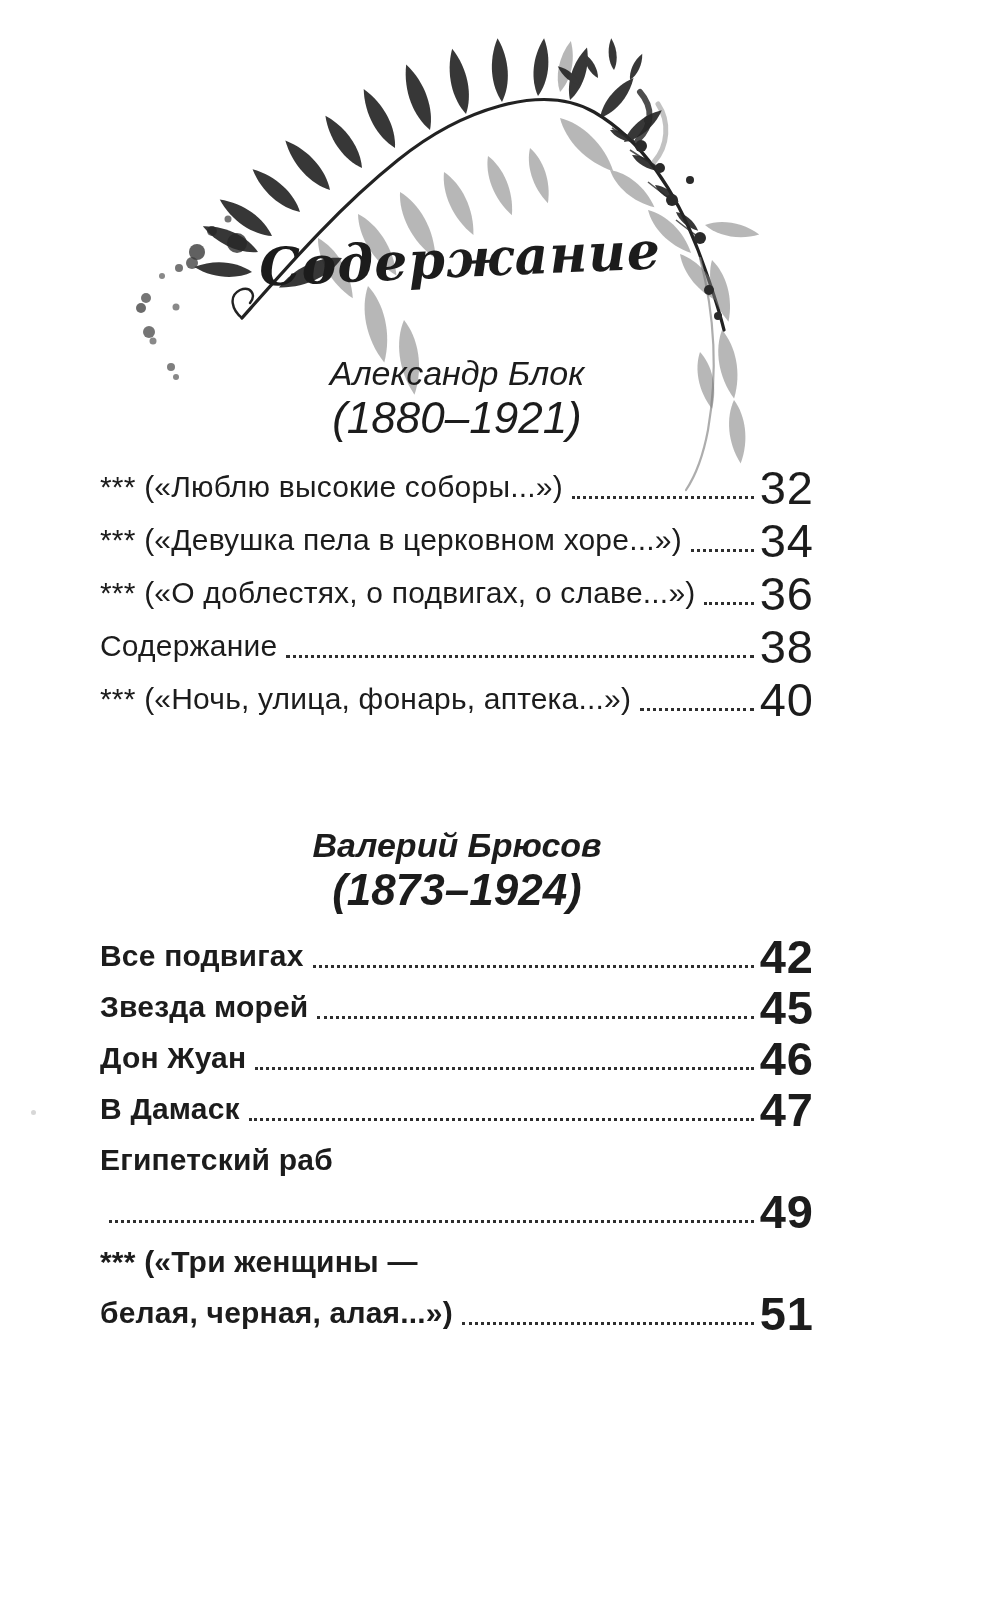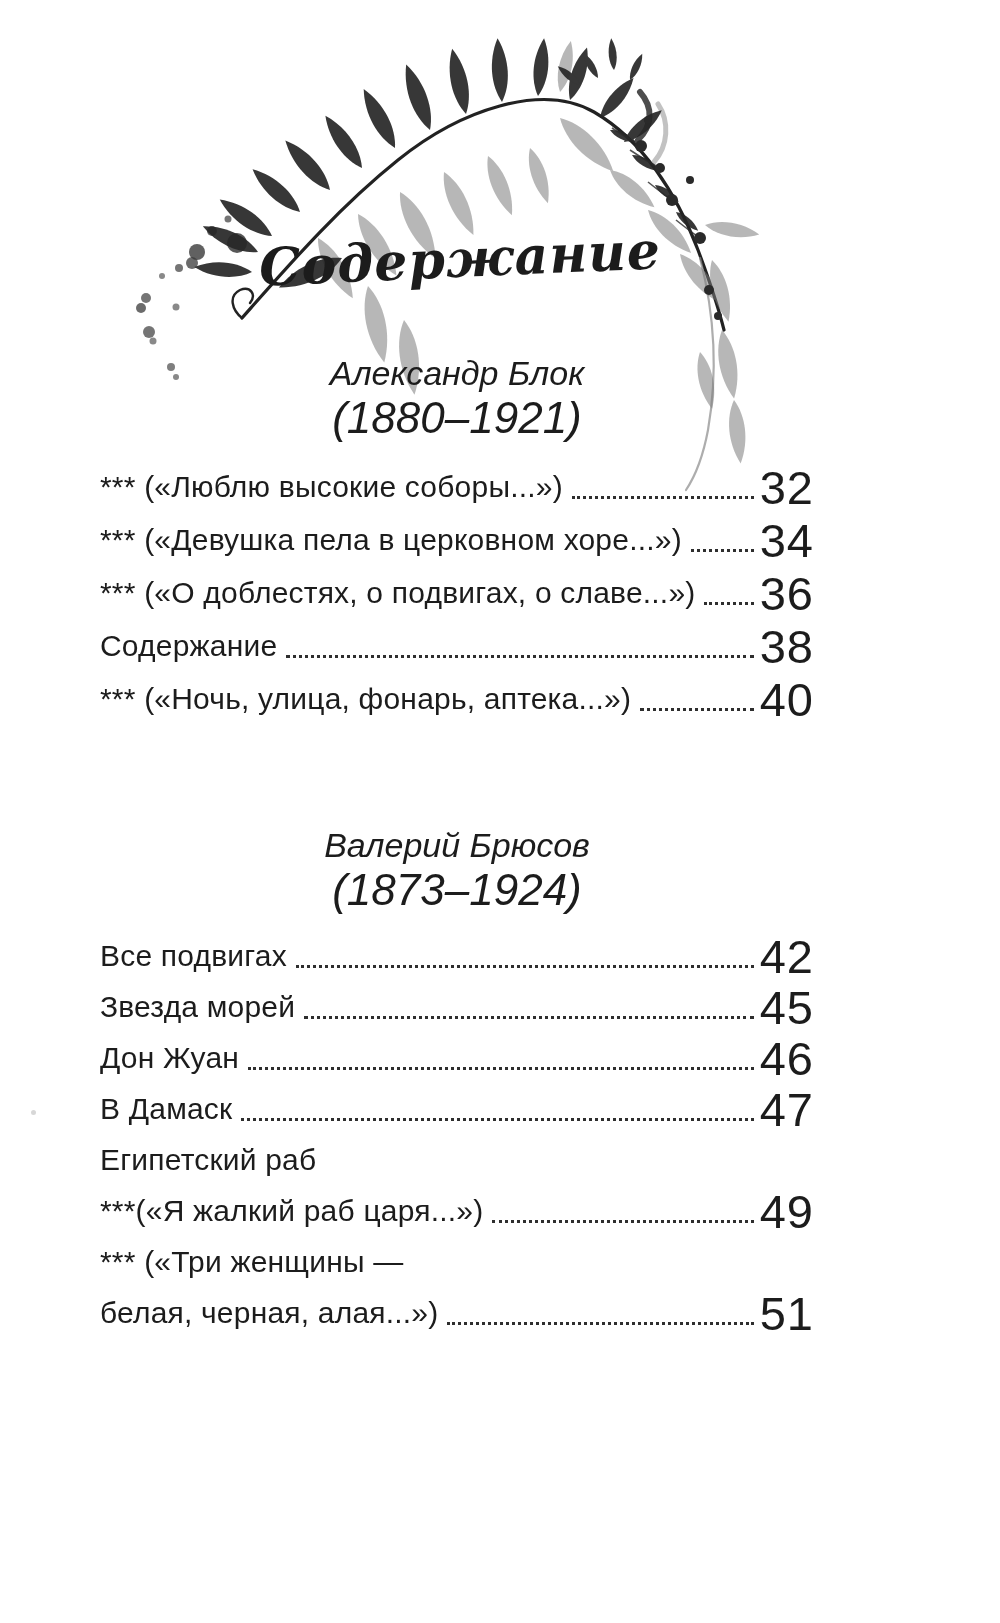--- a/index.html
+++ b/index.html
@@ -8,21 +8,21 @@
     font-family:"Liberation Sans",sans-serif;color:#1c1c1c;overflow:hidden;
   }
   .illustration{position:absolute;left:0;top:0;pointer-events:none;}
   .title{
     position:absolute;left:104px;top:226px;width:712px;margin:0;
     text-align:center;font-family:"DejaVu Serif",serif;font-style:italic;font-weight:700;
     font-size:52px;line-height:1.25;letter-spacing:1px;transform:rotate(-2.5deg);
   }
   .toc-section{position:absolute;left:100px;width:714px;text-align:center;}
   .sec-0{top:350px;}
-  .sec-1{top:822px;}
+  .sec-1{top:822px;font-weight:bold;}
   .author{font-style:italic;font-size:34px;line-height:46px;}
   .years{font-style:italic;font-size:44px;line-height:44px;}
   .entries{margin-top:20px;text-align:left;}
   .sec-1 .entries{margin-top:18px;}
   .row{display:flex;align-items:center;height:53px;}
   .sec-1 .row{height:51px;}
   .label{font-size:30px;white-space:nowrap;letter-spacing:.2px;}
   .leader{
     flex:1 1 auto;min-width:16px;height:0;
     border-bottom:3.5px dotted #2e2e2e;
@@ -205,21 +205,20 @@
     <span class="leader"></span>
     <span class="pagenum">47</span>
   </div>
 
   <div class="row no-page">
     <span class="label">Египетский раб</span>
 
   </div>
 
   <div class="row">
-    <span class="label">***(«Я жалкий раб царя...»)</span>
     <span class="leader"></span>
     <span class="pagenum">49</span>
   </div>
 
   <div class="row no-page">
     <span class="label">*** («Три женщины —</span>
 
   </div>
 
   <div class="row">

